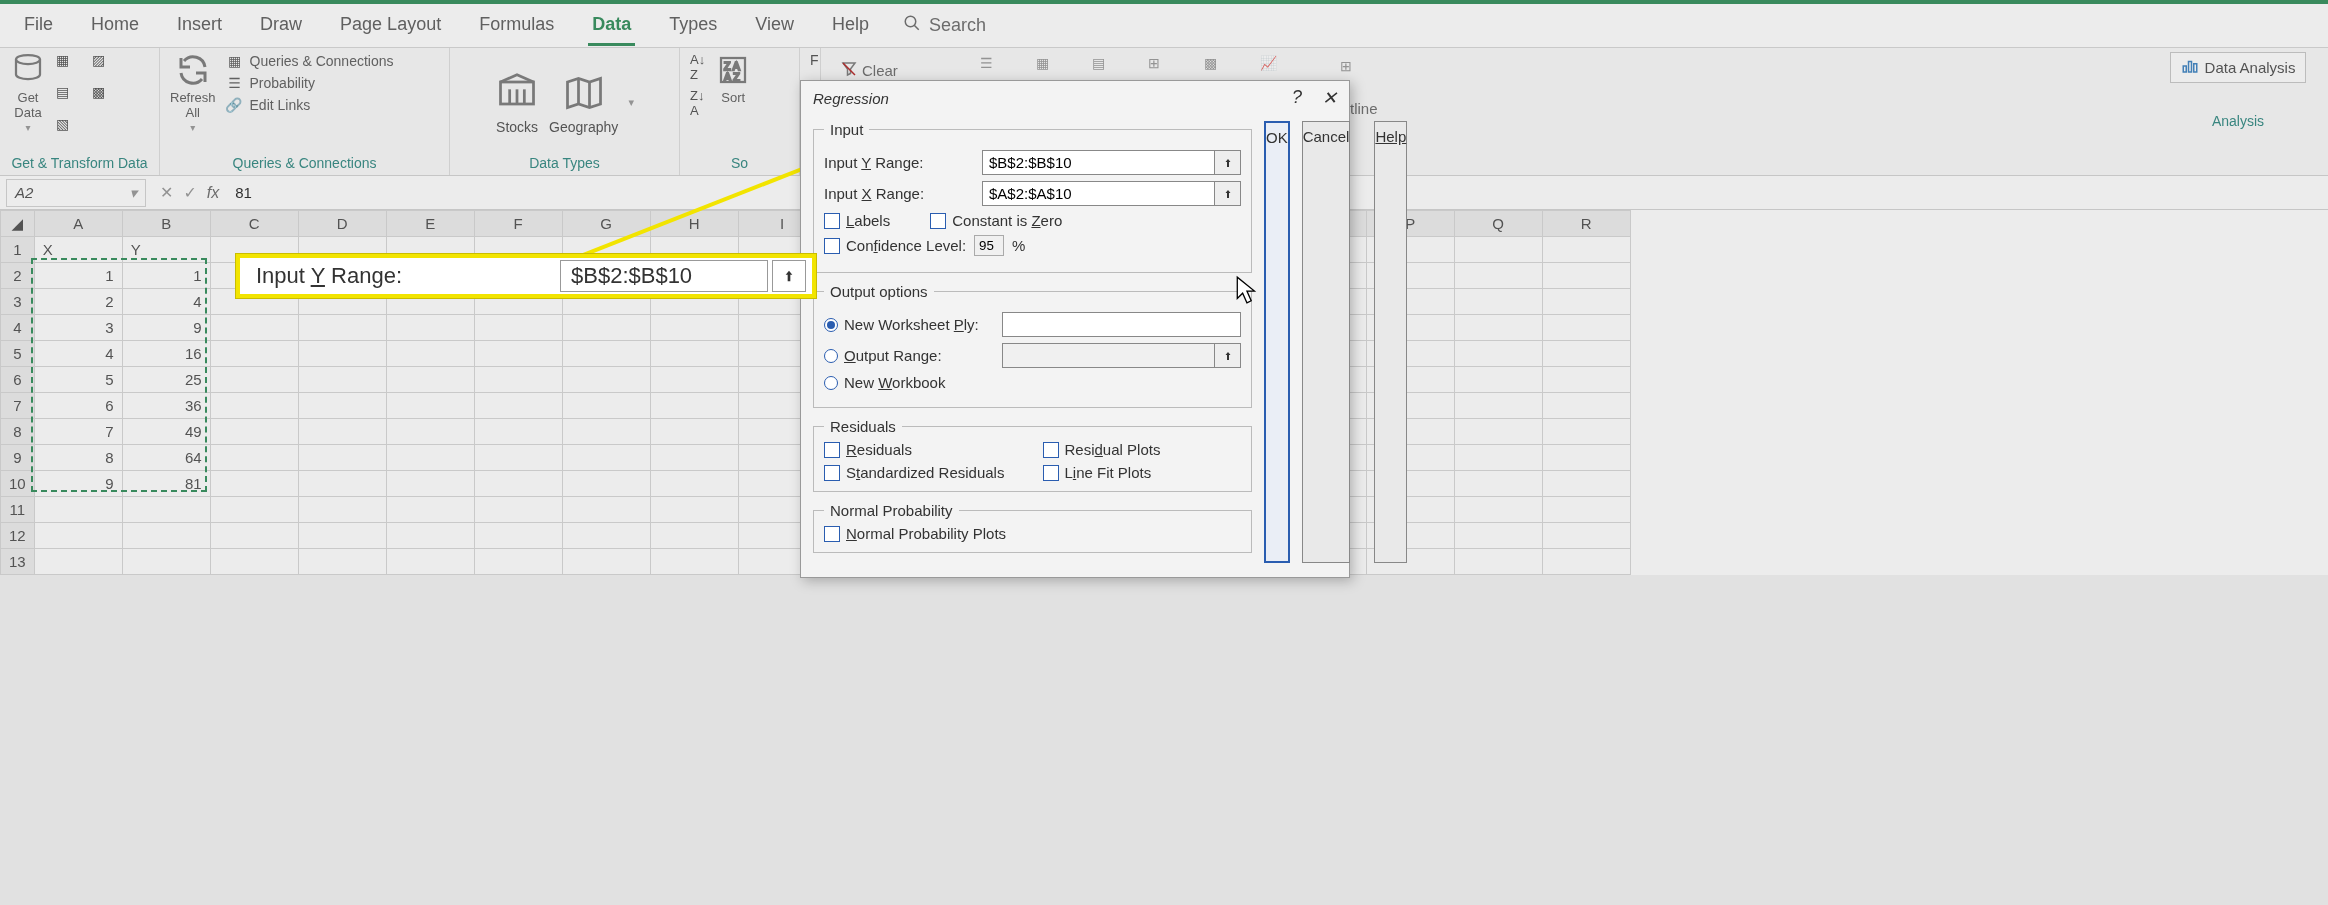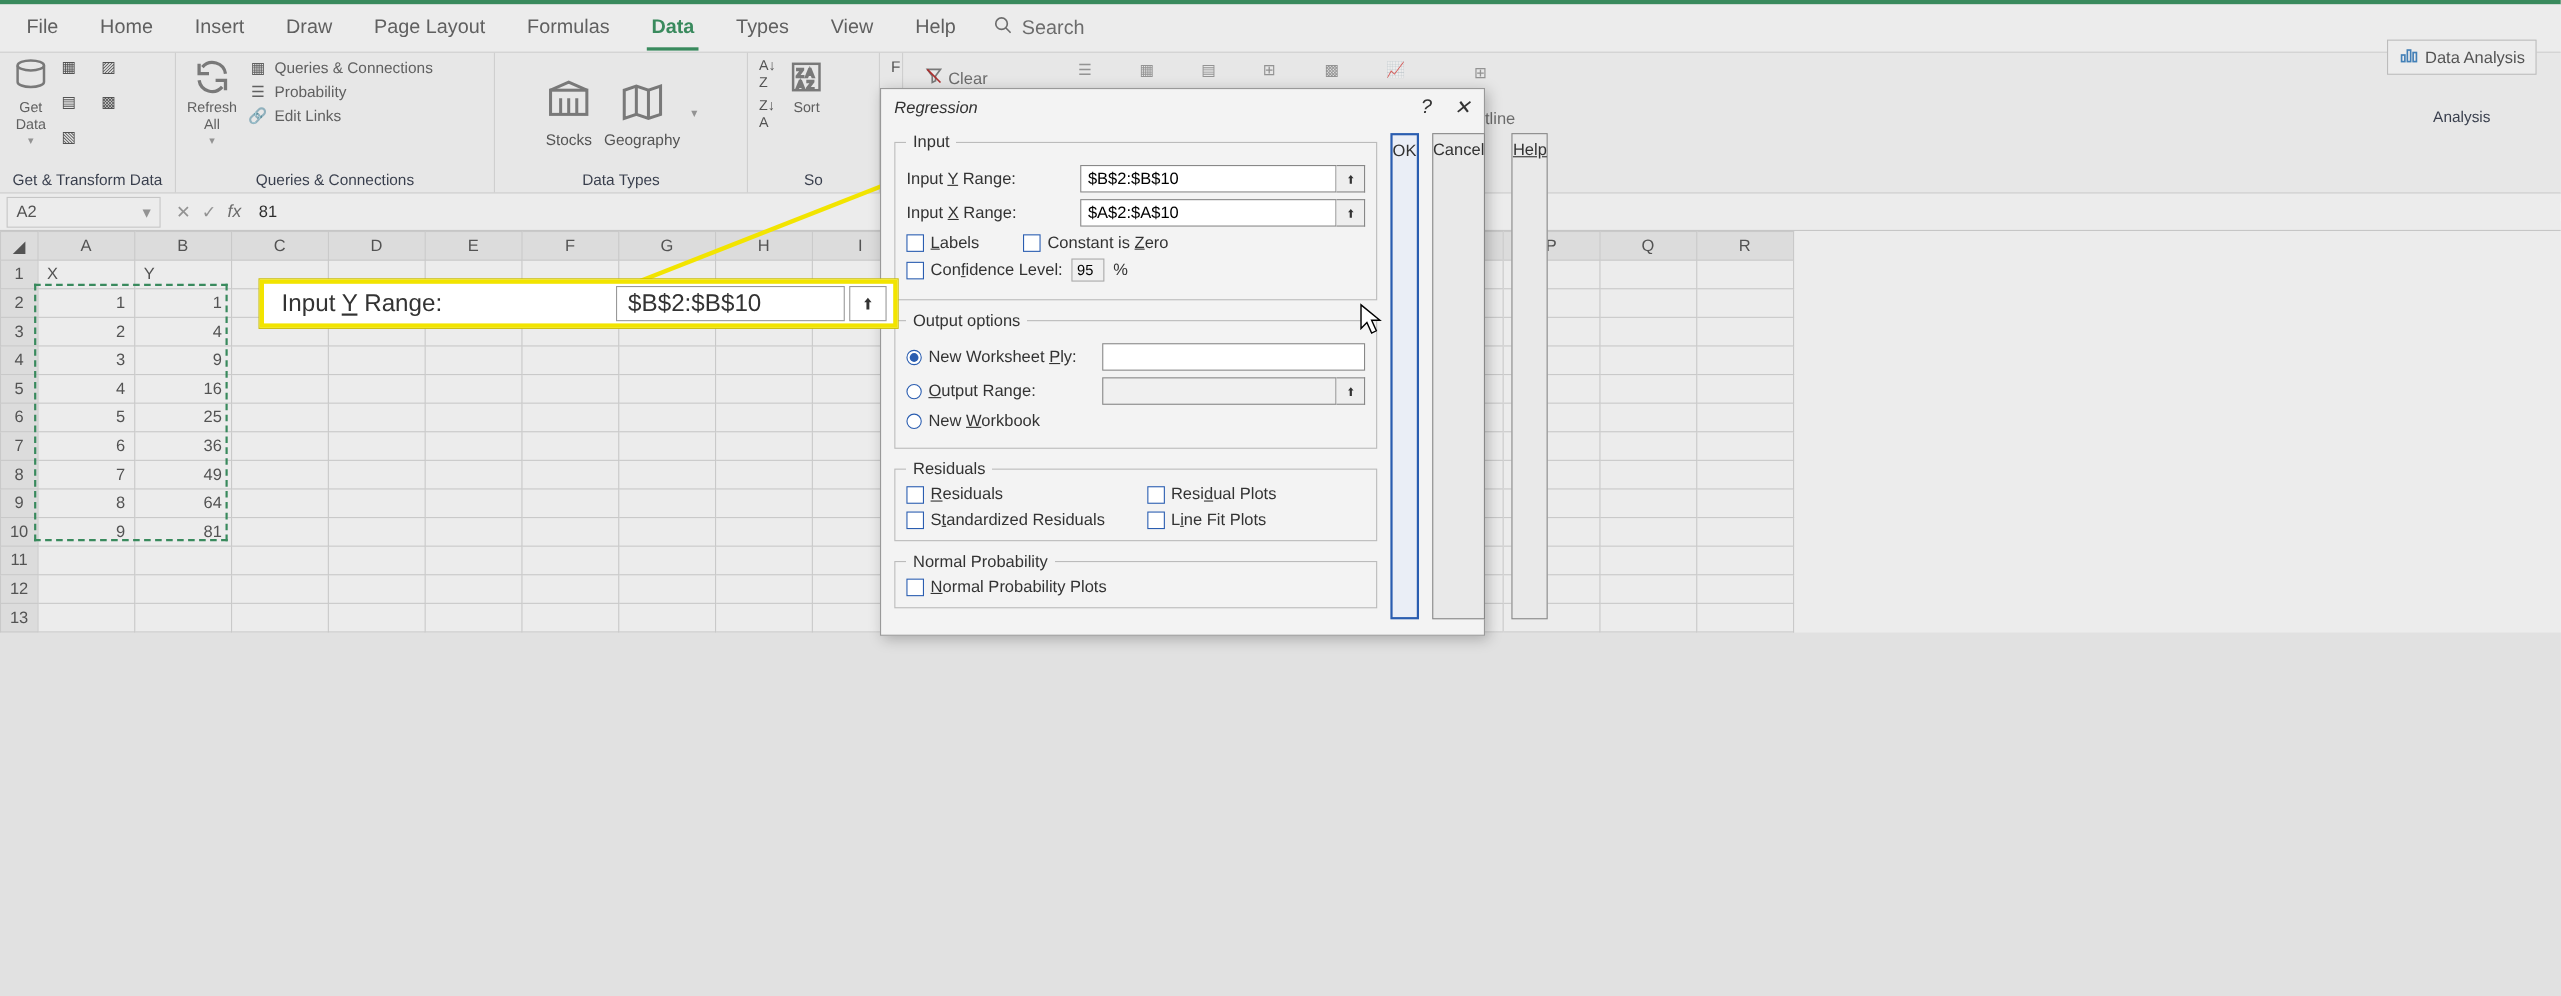--- a/index.html
+++ b/index.html
@@ -59,42 +59,42 @@
   height:128px;
 }
 .ribbon-group {
   display:flex;
   flex-direction:column;
   border-right:1px solid #d8d8d8;
   padding:4px 10px 2px;
   justify-content:space-between;
 }
 .ribbon-group .grp-body { display:flex; align-items:flex-start; gap:10px; flex:1; }
-.grp-label { text-align:center; font-size:14px; color:#0f172a; padding:2px 0;}
+.grp-label { text-align:center; font-size:14px; color:#0f766e; padding:2px 0;}
 .big-btn { display:flex; flex-direction:column; align-items:center; gap:2px; font-size:13px; color:#444;}
 .big-btn .ico { width:36px; height:36px; display:flex; align-items:center; justify-content:center; }
 .btn-stack { display:flex; flex-direction:column; gap:4px; font-size:14px; color:#444;}
 .btn-stack .row { display:flex; align-items:center; gap:6px; }
 .tiny-ico { width:18px; height:18px; display:inline-flex; align-items:center; justify-content:center; }
 .data-types { display:flex; gap:20px; }
 .dtype { display:flex; flex-direction:column; align-items:center; gap:4px; font-size:14px;}
 .dtype .ico { width:44px; height:44px; }
 .vert-icons { display:flex; flex-direction:column; gap:6px; }
 .ribbon-icon { width:26px; height:26px; }
 .data-analysis-btn {
   display:flex; align-items:center; gap:6px;
   border:1px solid #bfbfbf; background:#fff; padding:4px 10px; font-size:15px;
 }
 
 
 .formula-row {
   display:flex; align-items:center;
   height:34px; background:#fff; border-bottom:1px solid #ccc;
 }
-.namebox { width:140px; border:1px solid #ccc; height:28px; margin:0 6px; display:flex; align-items:center; padding:0 8px; font-size:15px; justify-content:space-between;}
+.namebox { width:140px; border:1px solid #ccc; height:28px; margin:0 6px; display:flex; align-items:center; padding:0 8px; font-size:15px; justify-content:space-between;font-style:italic;}
 .namebox .dd { color:#888; }
 .fx-icons { display:flex; gap:10px; padding:0 8px; color:#888; font-size:16px; align-items:center;}
 .fx-label { font-style:italic; color:#555; }
 .formula-input { flex:1; border:none; font-size:15px; padding:0 8px; }
 
 
 .sheet {
   position:relative;
   background:#fff;
 }
@@ -341,21 +341,21 @@
     <span class="ribbon-icon">▤</span>
     <span class="ribbon-icon">⊞</span>
     <span class="ribbon-icon">▩</span>
     <span class="ribbon-icon">📈</span>
   </div>
   <div style="position:absolute;left:1340px;top:58px;display:flex;gap:6px;color:#888">
     <span class="ribbon-icon">⊞</span>
   </div>
   <div style="position:absolute;left:1350px;top:100px;font-size:15px;color:#555">tline</div>
 
-  <div style="position:absolute;right:10px;top:36px;width:160px;display:flex;flex-direction:column;align-items:center;gap:28px">
+  <div style="position:absolute;right:10px;top:52px;width:160px;display:flex;flex-direction:column;align-items:center;gap:28px">
     <div class="data-analysis-btn">
       <span>
         <svg width="18" height="18" viewBox="0 0 24 24" fill="none" stroke="#1e6fb8" stroke-width="2">
             <rect x="3" y="12" width="4" height="8"></rect>
             <rect x="10" y="6" width="4" height="14"></rect>
             <rect x="17" y="9" width="4" height="11"></rect>
           </svg>
       </span>
       <span>Data Analysis</span>
     </div>

